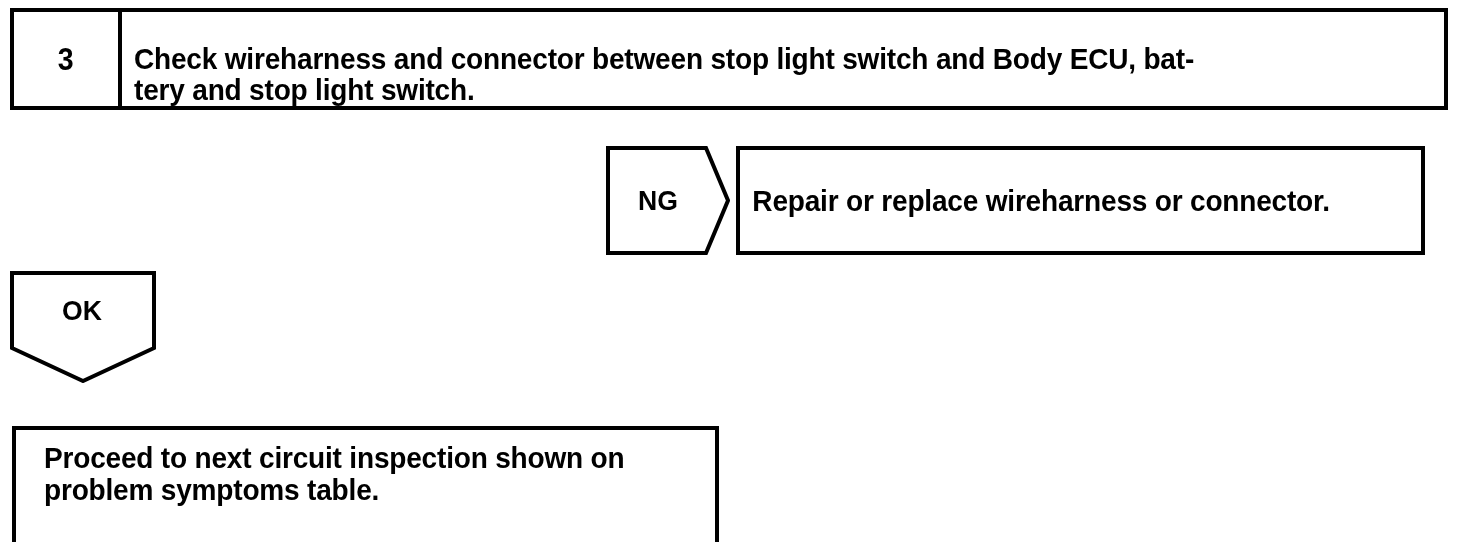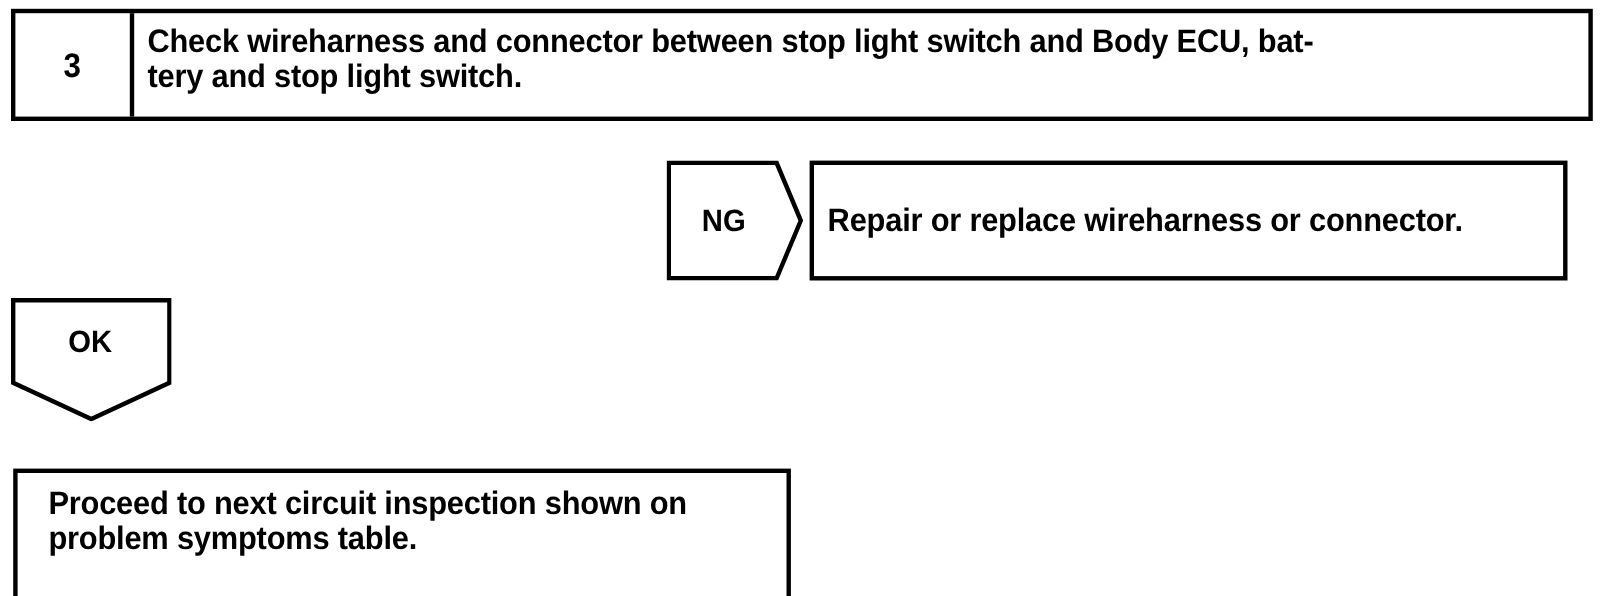--- a/index.html
+++ b/index.html
@@ -43,21 +43,21 @@
     font-weight: bold;
     line-height: 1;
     letter-spacing: 0px;
     transform: scaleX(0.92);
   }
   .step-text-cell {
     flex: 1 1 auto;
     box-sizing: border-box;
     padding: 10px 6px 0 12px;
     display: flex;
-    align-items: flex-start;
+    align-items: flex-end;
   }
   .step-text {
     font-size: 29.5px;
     font-weight: bold;
     line-height: 1.07;
     letter-spacing: -0.2px;
     transform: scaleX(0.95);
     transform-origin: left top;
     white-space: pre-line;
   }

